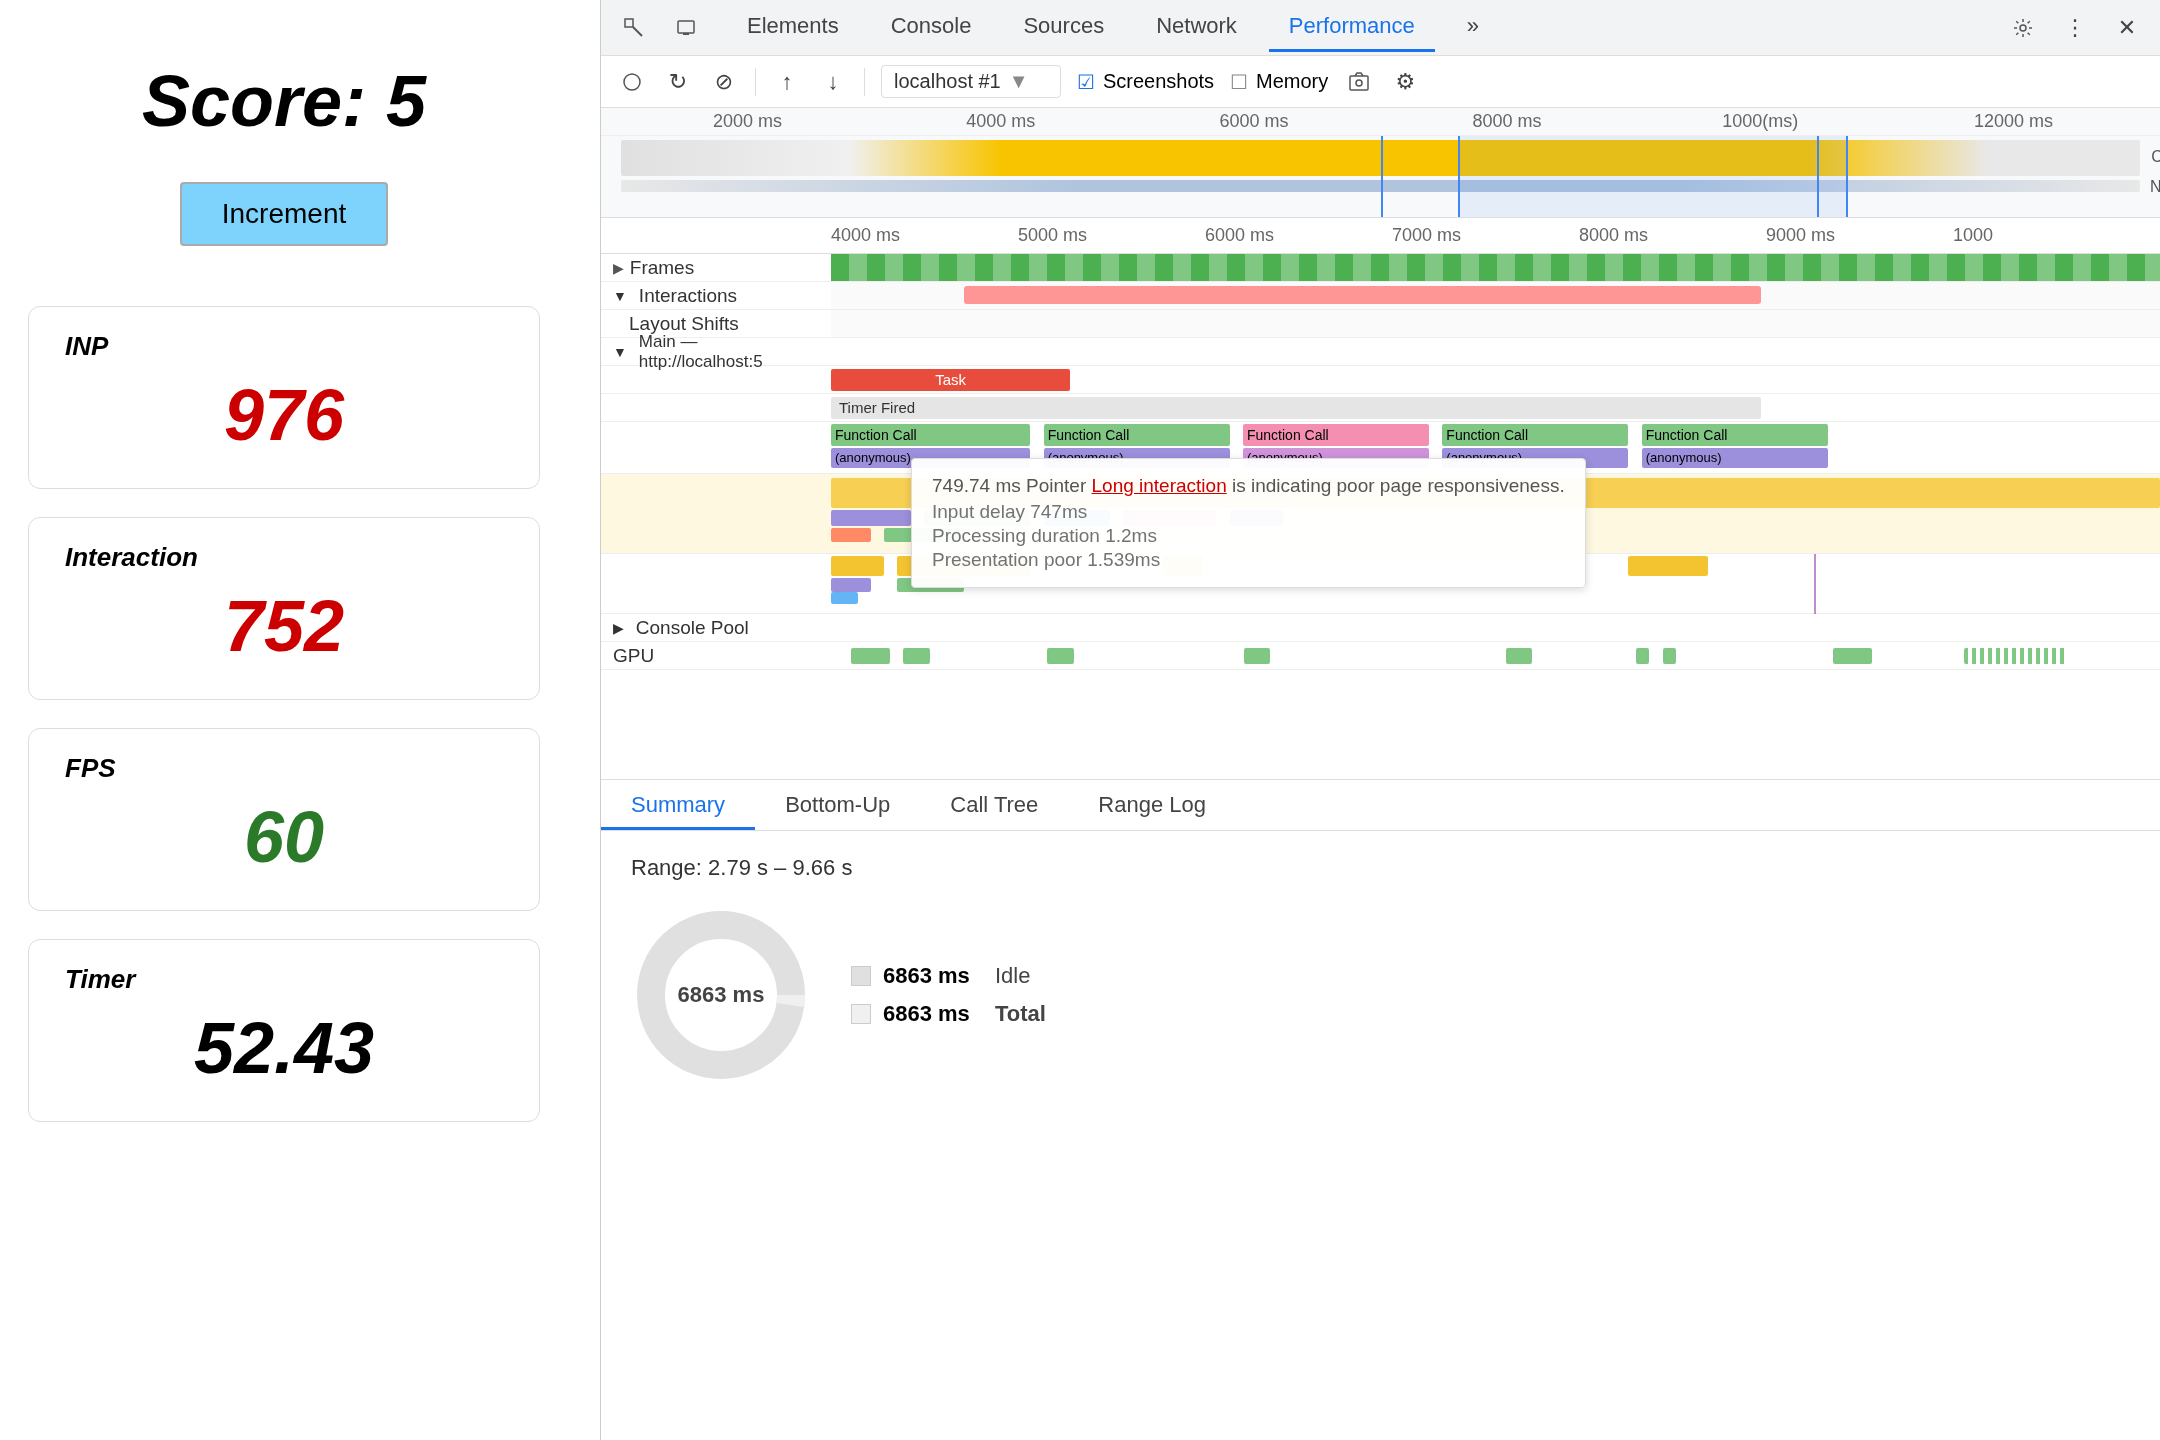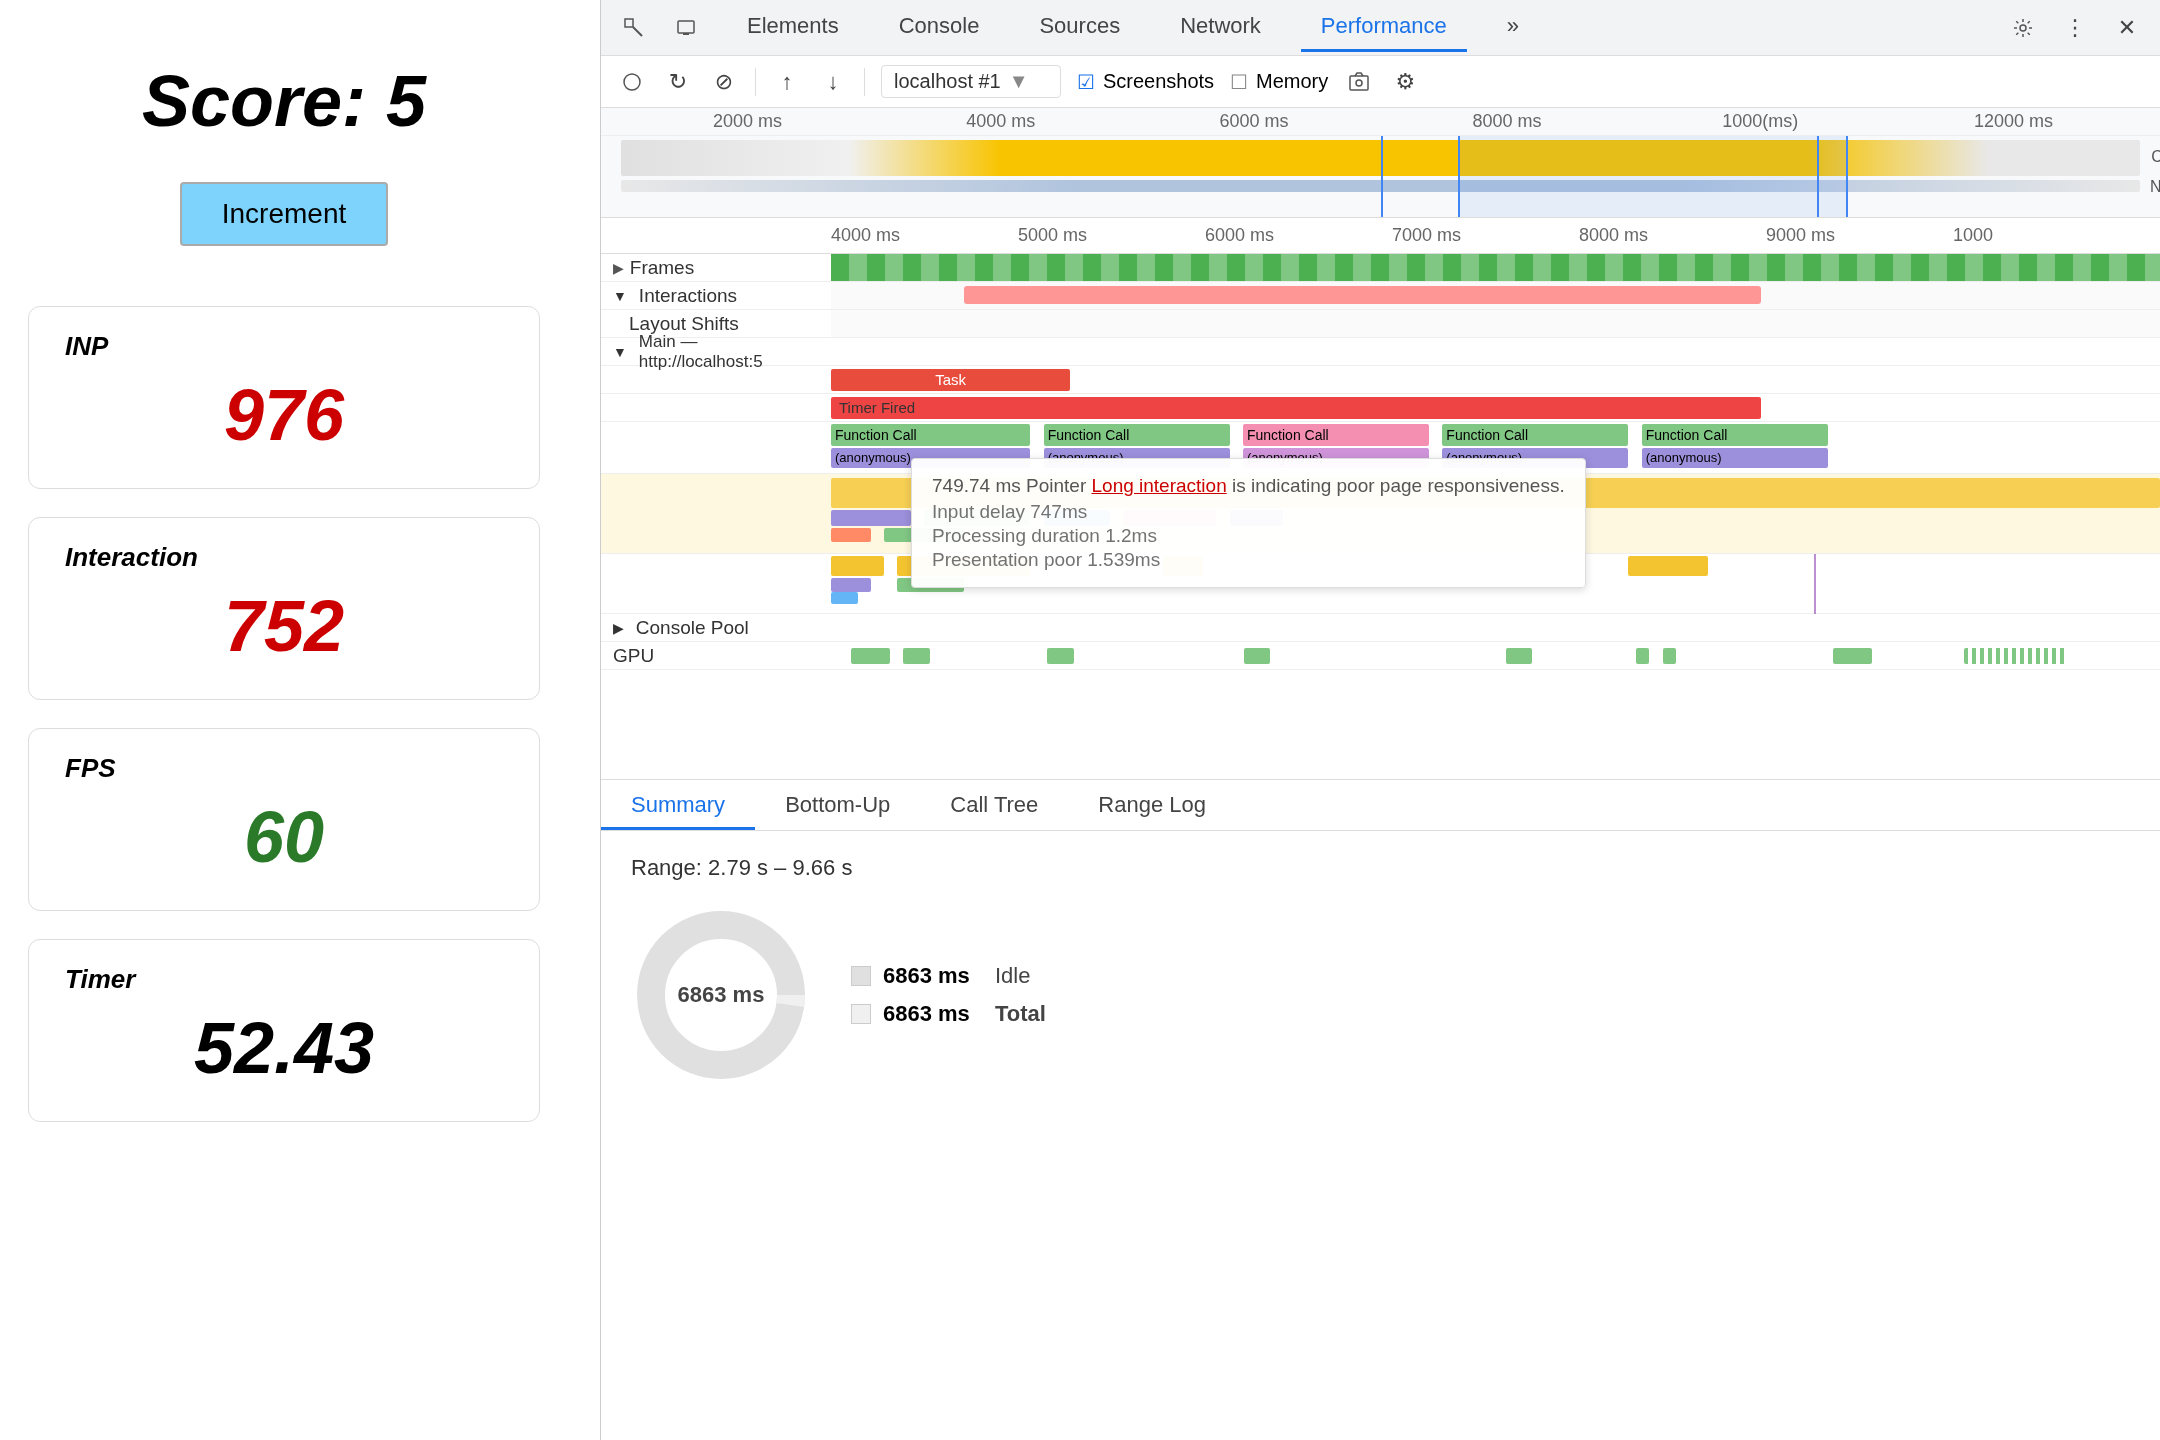--- a/index.html
+++ b/index.html
@@ -80,21 +80,21 @@
       display: flex;
       align-items: center;
       border-bottom: 1px solid #ddd;
       background: #f1f3f4;
       padding: 0 16px;
       height: 56px;
       gap: 24px;
     }
     .devtools-tabs {
       display: flex;
-      gap: 20px;
+      gap: 12px;
       flex: 1;
     }
     .devtools-tab {
       padding: 10px 20px;
       font-size: 22px;
       color: #444;
       cursor: pointer;
       border-bottom: 3px solid transparent;
     }
     .devtools-tab.active {
@@ -575,21 +575,21 @@
       <div style="width:230px; min-width:230px;"></div>
       <div style="flex:1; position:relative; height:26px;">
 
         <div style="position:absolute;left:0%;top:2px;width:18%;height:22px;background:#e74c3c;border-radius:2px;display:flex;align-items:center;justify-content:center;font-size:15px;color:#fff;">Task</div>
       </div>
     </div>
 
     <div class="track-row" style="height:26px; padding-left:0;">
       <div style="width:230px; min-width:230px;"></div>
       <div style="flex:1; position:relative; height:26px;">
-        <div style="position:absolute;left:0%;top:2px;width:70%;height:22px;background:#ef4444;border-radius:2px;display:flex;align-items:center;padding:0 8px;font-size:15px;color:#333;">Timer Fired</div>
+        <div style="position:absolute;left:0%;top:2px;width:70%;height:22px;background:#e5e5e5;border-radius:2px;display:flex;align-items:center;padding:0 8px;font-size:15px;color:#333;">Timer Fired</div>
       </div>
     </div>
 
     <div class="track-row" style="height:52px; padding-left:0;">
       <div style="width:230px; min-width:230px;"></div>
       <div style="flex:1; position:relative; height:52px;">
 
         <div style="position:absolute;left:0%;top:2px;width:15%;height:22px;background:#81c784;border-radius:2px;font-size:14px;display:flex;align-items:center;padding:0 4px;overflow:hidden;">Function Call</div>
         <div style="position:absolute;left:0%;top:26px;width:15%;height:20px;background:#9c8fdb;border-radius:2px;font-size:13px;display:flex;align-items:center;padding:0 4px;overflow:hidden;">(anonymous)</div>
 

